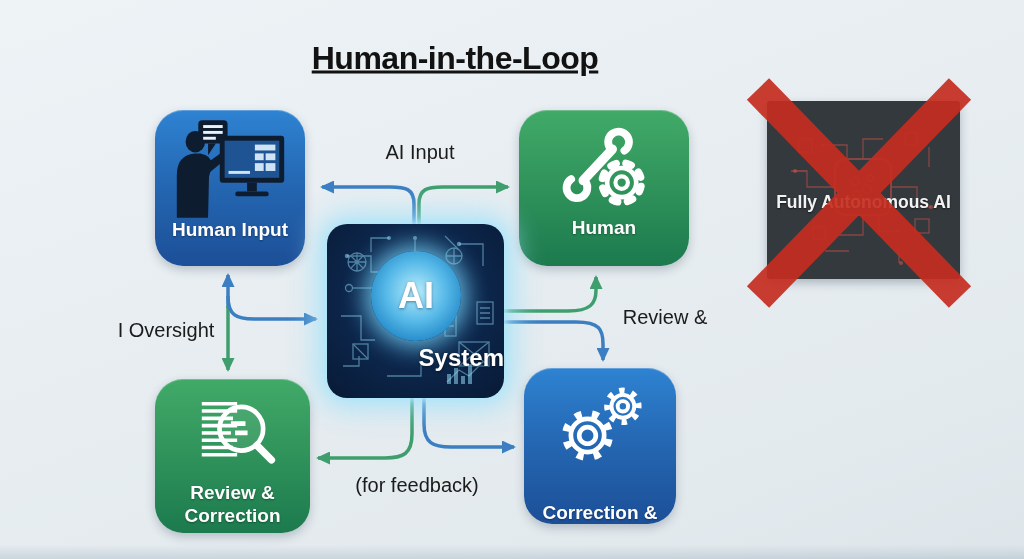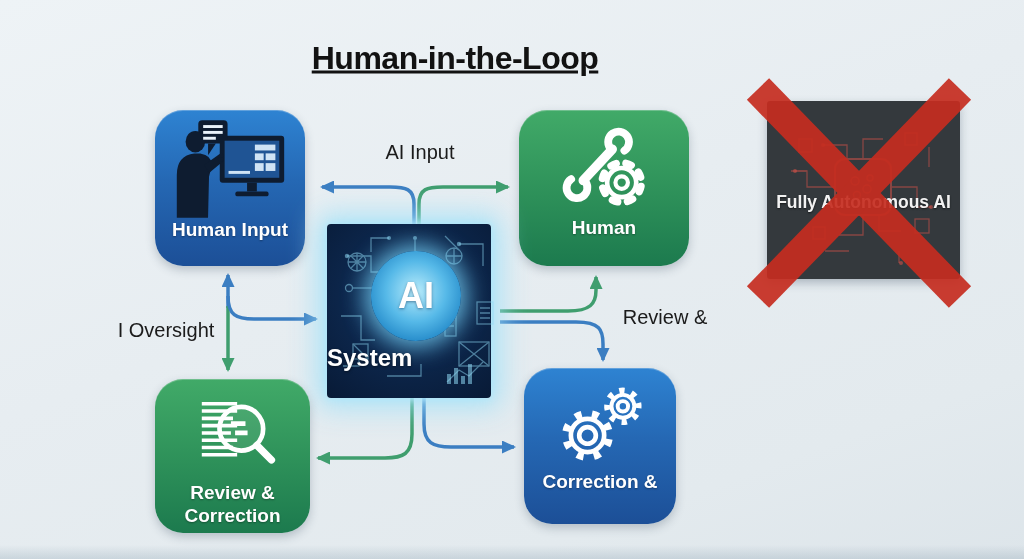--- a/index.html
+++ b/index.html
@@ -18,34 +18,34 @@
   .node{position:absolute;z-index:2;border-radius:28px;display:flex;flex-direction:column;
     align-items:center;justify-content:flex-start;box-shadow:0 4px 10px rgba(40,60,80,.25),inset 0 1px 0 rgba(255,255,255,.25);}
   .node .icon{margin-top:10px;}
   .nlabel{color:#fff;font-weight:bold;font-size:19px;line-height:23px;text-align:center;
     text-shadow:0 1px 2px rgba(0,0,0,.35);}
   .blue-node{background:linear-gradient(180deg,#2e83d2 0%,#2568b4 45%,#1c4f97 100%);}
   .green-node{background:linear-gradient(180deg,#41aa68 0%,#2d9059 55%,#1c7a4e 100%);}
   #human-input{left:155px;top:110px;width:150px;height:156px;}
   #human{left:519px;top:110px;width:170px;height:156px;}
   #review{left:155px;top:379px;width:155px;height:154px;}
-  #correction{left:524px;top:368px;width:152px;height:156px;}
+  #correction{left:524px;top:368px;width:152px;height:156px;justify-content:space-between;}
   #chip{
-    left:327px;top:224px;width:164px;height:174px;border-radius:4px;z-index:2;position:absolute;
+    left:327px;top:224px;width:177px;height:174px;border-radius:20px;z-index:2;position:absolute;
     background:radial-gradient(circle at 50% 42%,#123a6b 0%,#0c2549 55%,#081a36 100%);
     box-shadow:0 0 28px 10px rgba(160,225,248,.85),0 0 6px 2px rgba(200,240,252,.9);
   }
   .ai-circle{
     position:absolute;left:44px;top:27px;width:90px;height:90px;border-radius:50%;
     background:radial-gradient(circle at 50% 45%,#b9ecfb 0%,#56b9e8 45%,#1f85c6 80%,#1a6fb0 100%);
     box-shadow:0 0 22px 6px rgba(120,210,245,.8);
     display:flex;align-items:center;justify-content:center;
   }
   .ai-circle span{font-size:36px;font-weight:bold;color:#fff;text-shadow:0 1px 3px rgba(0,40,80,.5);}
-  .chip-label{position:absolute;left:0;right:0;top:120px;text-align:left;color:#fff;
+  .chip-label{position:absolute;left:0;right:0;top:120px;text-align:right;color:#fff;
     font-weight:bold;font-size:24px;text-shadow:0 1px 3px rgba(0,0,0,.5);}
   #autonomous{
     position:absolute;left:767px;top:101px;width:193px;height:178px;background:#34393d;
     border-radius:3px;z-index:2;box-shadow:0 4px 10px rgba(40,60,80,.3);
   }
   .auto-label{position:absolute;left:0;right:0;top:101px;transform:translateY(-50%);
     text-align:center;color:#f2f2f2;font-weight:bold;font-size:17.5px;z-index:2;
     text-shadow:0 1px 2px rgba(0,0,0,.6);}
   .redx{position:absolute;left:744px;top:77px;z-index:3;}
   .elabel{position:absolute;z-index:4;color:#1b1b1b;font-size:20px;line-height:24px;
@@ -241,14 +241,15 @@
       <line x1="14" y1="12" x2="216" y2="220"></line>
       <line x1="216" y1="12" x2="14" y2="220"></line>
     </g>
   </svg>
 
   <div class="elabel" style="left:420px;top:152px;">AI Input</div>
   <div class="elabel" style="left:166px;top:330px;">I Oversight</div>
   <div class="elabel" style="left:665px;top:317px;">
     <div>Review &amp;</div>
   </div>
+  <div class="elabel" style="left:417px;top:485px;">(for feedback)</div>
 
 </div>
 
 </body></html>

